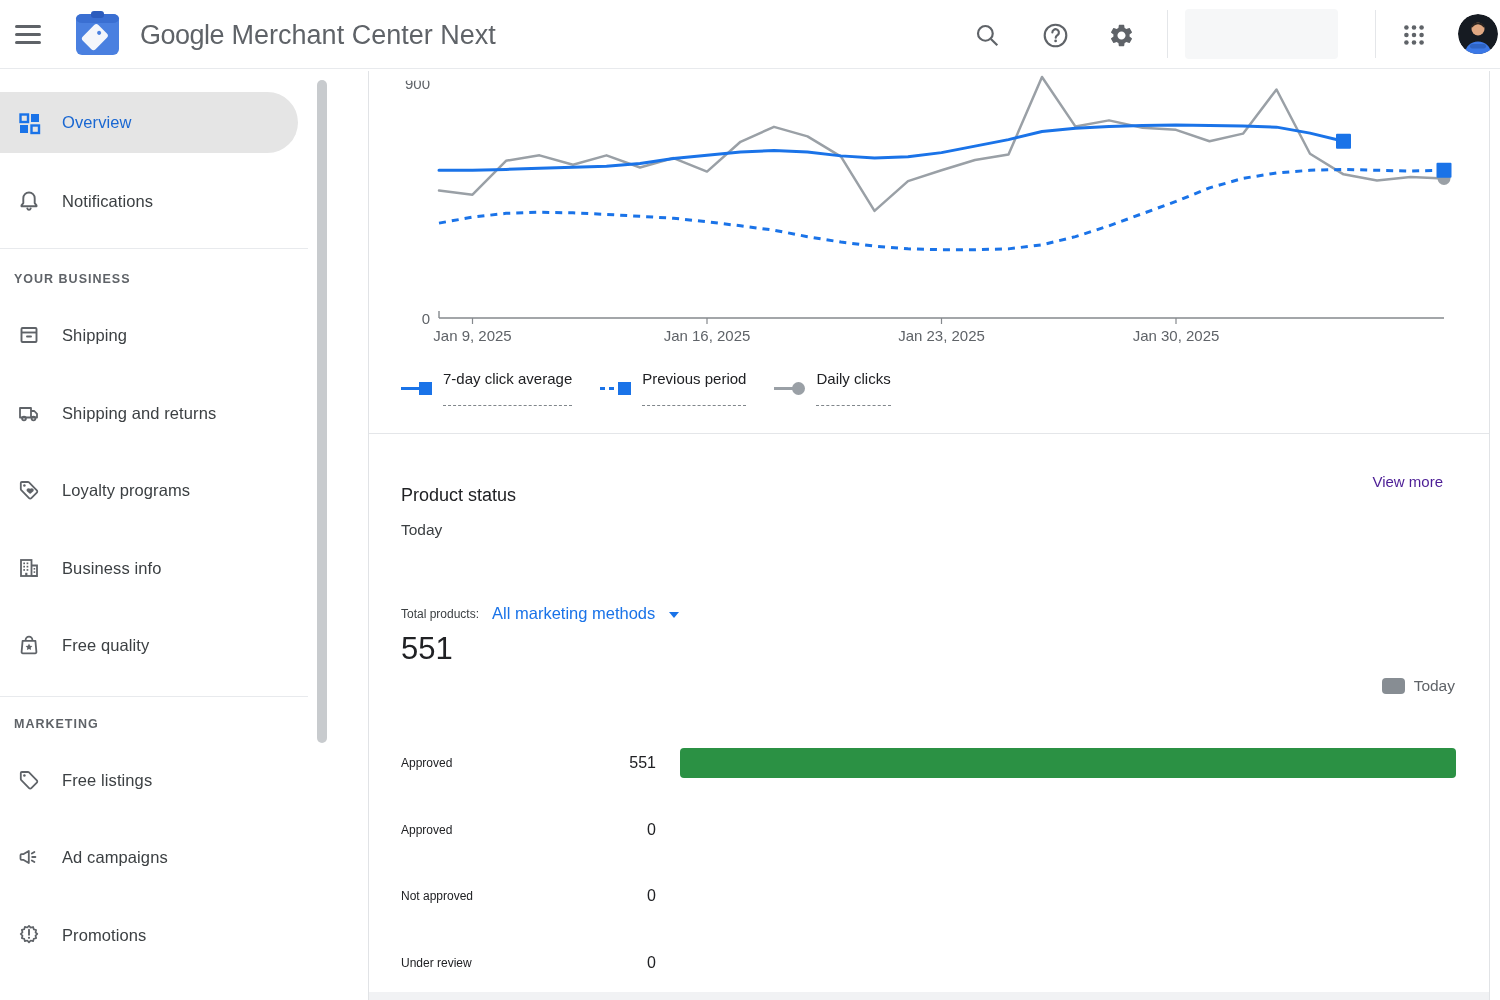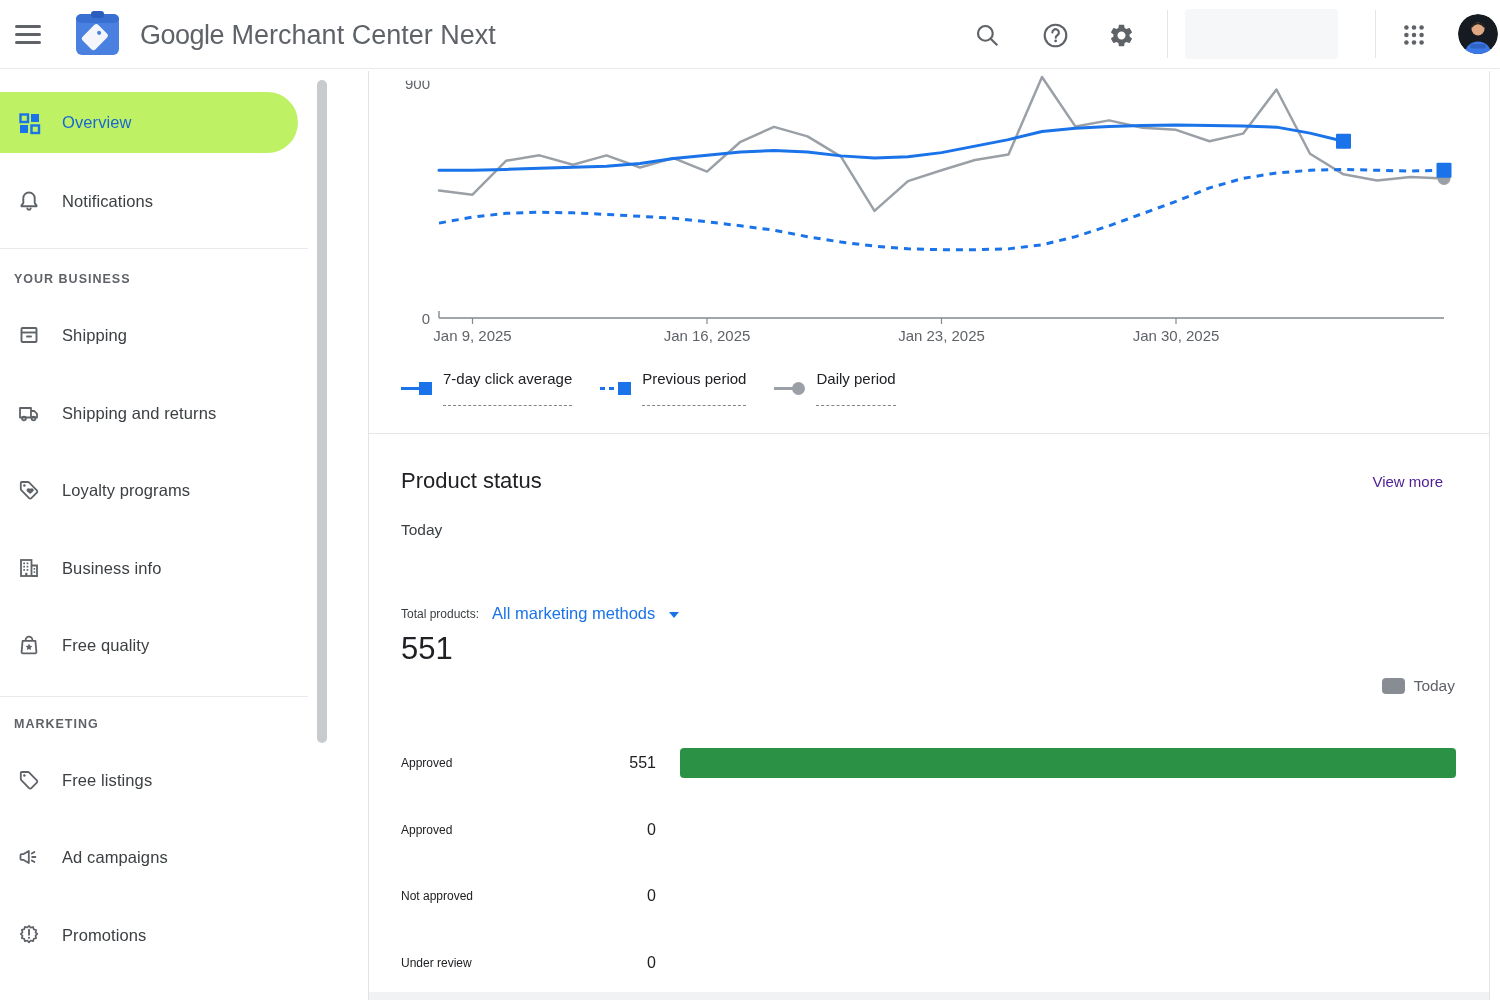--- a/index.html
+++ b/index.html
@@ -22,21 +22,21 @@
   .hdr-sep { position:absolute; top:10px; width:1px; height:48px; background:#e4e6e9; }
   .account-box { position:absolute; left:1185px; top:9px; width:153px; height:50px;
                  background:#f6f7f8; border-radius:4px; }
   .avatar { position:absolute; left:1458px; top:14px; width:40px; height:40px; border-radius:50%;
             overflow:hidden; cursor:pointer; }
 
   
   .sidebar { position:absolute; left:0; top:71px; width:345px; height:929px; background:#fff; z-index:10; }
   .nav-item { position:absolute; left:0; width:298px; height:61px; display:flex; align-items:center;
               border-radius:0 31px 31px 0; cursor:pointer; }
-  .nav-item.selected { background:#bef264;text-align:right; }
+  .nav-item.selected { background:#e5e5e5;text-align:right; }
   .nav-icon { width:24px; height:24px; margin-left:17px; flex:0 0 24px; display:flex; align-items:center; }
   .nav-label { margin-left:21px; font-size:16.5px; color:#3c4043; letter-spacing:0.1px; }
   .nav-item.selected .nav-label { color:#1967d2; font-weight:500; }
   .section-title { position:absolute; left:14px; font-size:12.5px; font-weight:700; color:#5f6368;
                    letter-spacing:1px; }
   .side-divider { position:absolute; left:0; width:308px; height:1px; background:#e8eaed; }
   .side-scrollbar { position:absolute; left:317px; top:9px; width:10px; height:663px;
                     background:#c8cbce; border-radius:5px; cursor:pointer; }
 
   
@@ -44,21 +44,21 @@
                border-left:1px solid #e1e3e6; border-right:1px solid #e1e3e6; overflow:hidden; }
   .ax { font-family:"Liberation Sans", sans-serif; font-size:15px; fill:#5f6368; }
   .ytop { clip-path: inset(34% 0 0 0); }
 
   .legend { position:absolute; left:31px; top:304px; height:26px; display:flex; align-items:center; gap:27px; }
   .legend-item { display:flex; align-items:center; gap:9px; cursor:pointer; }
   .legend-label { font-size:15px; color:#202124; border-bottom:1.5px dashed #80868b; padding-bottom:18px; }
 
   .card-divider { position:absolute; left:0; right:0; top:362px; height:1px; background:#e4e6e9; }
 
-  .ps-title { position:absolute; left:32px; top:397px; font-size:22px; color:#202124; }
+  .ps-title { position:absolute; left:32px; top:414px; font-size:18px; color:#202124; }
   .view-more { position:absolute; right:46px; top:402px; font-size:15px; font-weight:500;
                color:#4c1d95; cursor:pointer; }
   .ps-sub { position:absolute; left:32px; top:450px; font-size:15.5px; color:#3c4043; }
 
   .total-row { position:absolute; left:32px; top:533px; display:flex; align-items:center; }
   .total-label { font-size:12px; color:#3c4043; }
   .filter-link { font-size:16.5px; font-weight:500; color:#1a73e8; margin-left:13px; cursor:pointer;
                  display:flex; align-items:center; }
   .caret { width:0; height:0; border-left:5.5px solid transparent; border-right:5.5px solid transparent;
            border-top:6px solid #1a73e8; margin-left:14px; margin-top:2px; }
@@ -319,21 +319,21 @@
           <line x1="1" y1="8.5" x2="27" y2="8.5" stroke="#1a73e8" stroke-width="3" stroke-dasharray="5 4"></line>
           <rect x="19" y="2" width="13" height="13" fill="#1a73e8"></rect>
         </svg>
         <span class="legend-label">Previous period</span>
       </div>
       <div class="legend-item">
         <svg width="34" height="17">
           <line x1="1" y1="8.5" x2="25" y2="8.5" stroke="#9aa0a6" stroke-width="3"></line>
           <circle cx="25.5" cy="8.5" r="6.5" fill="#9aa0a6"></circle>
         </svg>
-        <span class="legend-label">Daily period</span>
+        <span class="legend-label">Daily clicks</span>
       </div>
     </div>
 
     <div class="card-divider"></div>
 
     <div class="ps-title">Product status</div>
     <div class="view-more">View more</div>
     <div class="ps-sub">Today</div>
 
     <div class="total-row">

